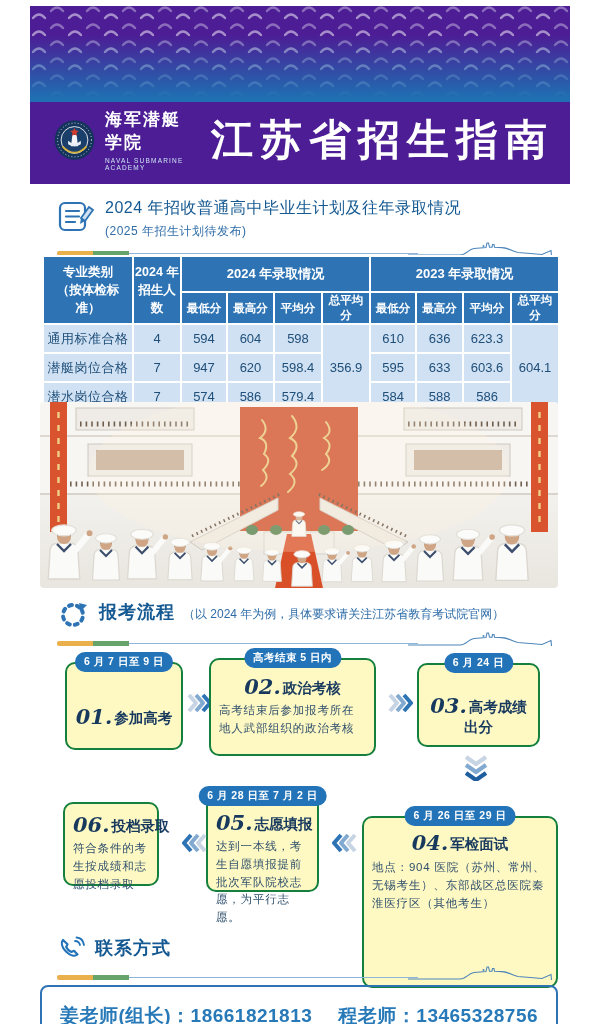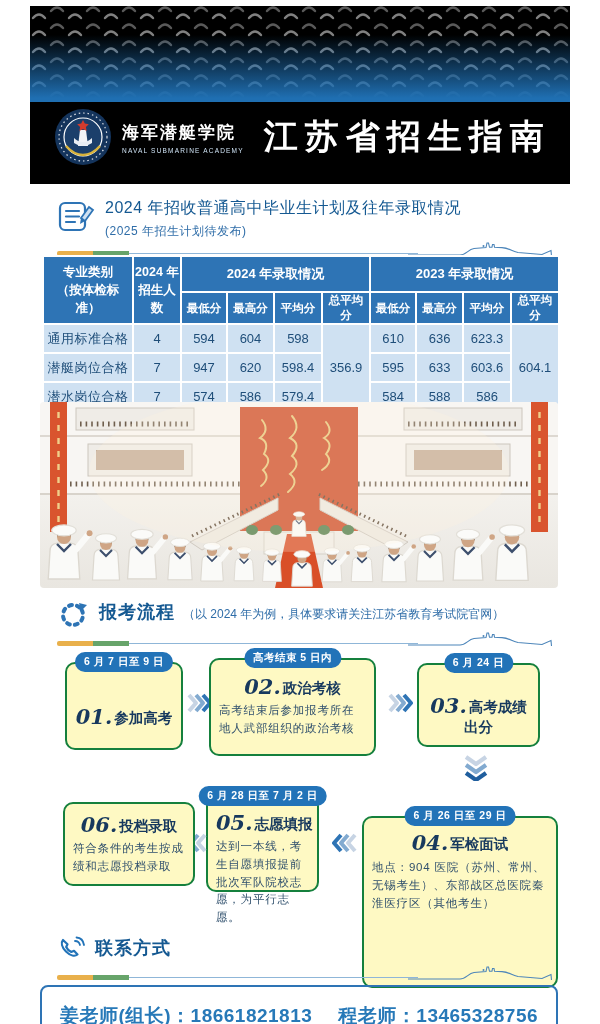--- a/index.html
+++ b/index.html
@@ -1,28 +1,28 @@
 <!DOCTYPE html>
 <html><head>
 <meta charset="utf-8">
 <style>
   html,body{margin:0;padding:0;background:#ffffff;}
   .page{position:relative;width:600px;height:1024px;background:#ffffff;overflow:hidden;
         font-family:"Liberation Sans","DejaVu Sans",sans-serif;}
 
   
-  .banner{position:absolute;left:30px;top:6px;width:540px;height:178px;background:#000000;overflow:hidden;}
+  .banner{position:absolute;left:30px;top:6px;width:540px;height:178px;background:#4c1d95;overflow:hidden;}
   .waves{position:absolute;left:0;top:0;width:540px;height:96px;}
   .wavefade{position:absolute;left:0;top:0;width:540px;height:96px;
             background:linear-gradient(to bottom,rgba(31,111,178,0) 30%,#1f6fb2 96%);}
   .brand-row{position:absolute;left:24px;top:102px;width:500px;display:flex;align-items:center;}
   .brand-text{margin-left:10px;}
   .brand-name{color:#ffffff;font-size:17px;font-weight:bold;letter-spacing:2px;}
   .brand-en{color:#cfe3f5;font-size:6.5px;letter-spacing:1.2px;margin-top:3px;}
-  .banner-title{margin-left:20px;color:#ffffff;font-size:34px;font-weight:bold;letter-spacing:7px;
+  .banner-title{margin-left:20px;color:#ffffff;font-size:42px;font-weight:bold;letter-spacing:7px;
                 font-family:"DejaVu Serif","Liberation Serif",serif;white-space:nowrap;}
 
   
   .sec-head{position:absolute;left:57px;right:42px;}
   .sec-top{display:flex;align-items:flex-start;}
   .sec-titles{margin-left:10px;}
   .sec-title{color:#155992;font-size:16px;font-weight:normal;letter-spacing:0.5px;}
   .sec-sub{color:#2f6da8;font-size:12px;margin-top:4px;letter-spacing:0.5px;}
   .sec-inline{display:flex;align-items:baseline;margin-left:10px;}
   .sec-title-lg{color:#155992;font-size:18px;font-weight:bold;letter-spacing:1px;}
@@ -401,21 +401,21 @@
       <div class="fdesc">达到一本线，考生自愿填报提前批次军队院校志愿，为平行志愿。</div>
     </div>
   </div>
 
   <svg class="arr" style="left:182px;top:832px;" width="26" height="22" viewBox="0 0 26 22">
     <path d="M9 3 L2 11 L9 19" fill="none" stroke="#2e74b5" stroke-width="4" stroke-linejoin="round"></path>
     <path d="M16 3 L9 11 L16 19" fill="none" stroke="#82aad0" stroke-width="4" stroke-linejoin="round"></path>
     <path d="M23 3 L16 11 L23 19" fill="none" stroke="#c7d4e4" stroke-width="4" stroke-linejoin="round"></path>
   </svg>
 
-  <div class="fbox" style="left:63px;top:802px;width:132px;height:84px;">
+  <div class="fbox" style="left:63px;top:802px;width:96px;height:84px;">
     <div class="fbody" style="top:8px;">
       <div class="ftitle"><span class="fnum">06.</span><span>投档录取</span></div>
       <div class="fdesc">符合条件的考生按成绩和志愿投档录取</div>
     </div>
   </div>
 
   <div class="sec-head" style="top:936px;">
     <div class="sec-top">
       <svg width="28" height="28" viewBox="0 0 28 28">
         <path d="M6 4 C4 6.5 4.5 11 9 15.5 C13.5 20 18 20.5 20.5 18.5 L17 14.8 L14.3 16 C12 15 10.2 13.2 9.2 11 L10.5 8.2 Z" fill="none" stroke="#2273b8" stroke-width="2.2" stroke-linejoin="round"></path>

